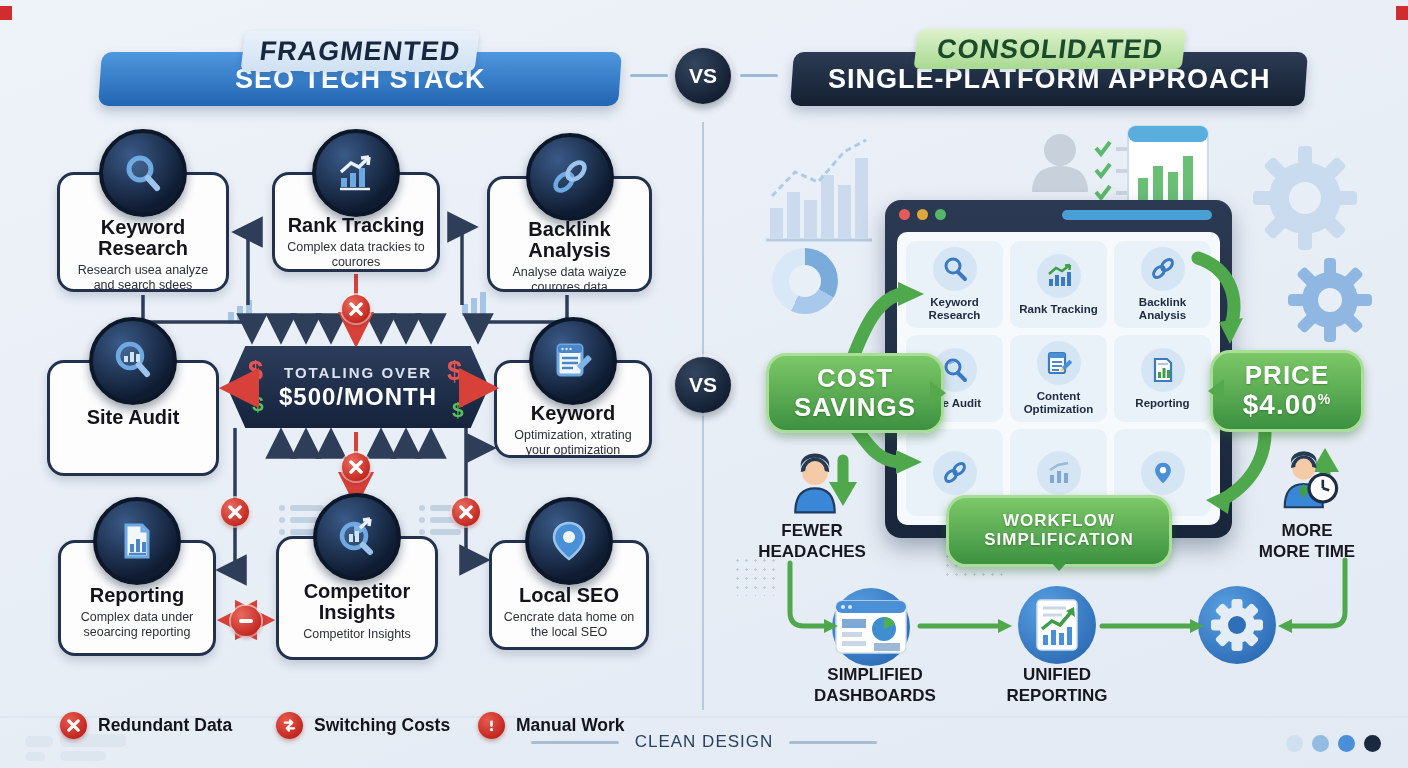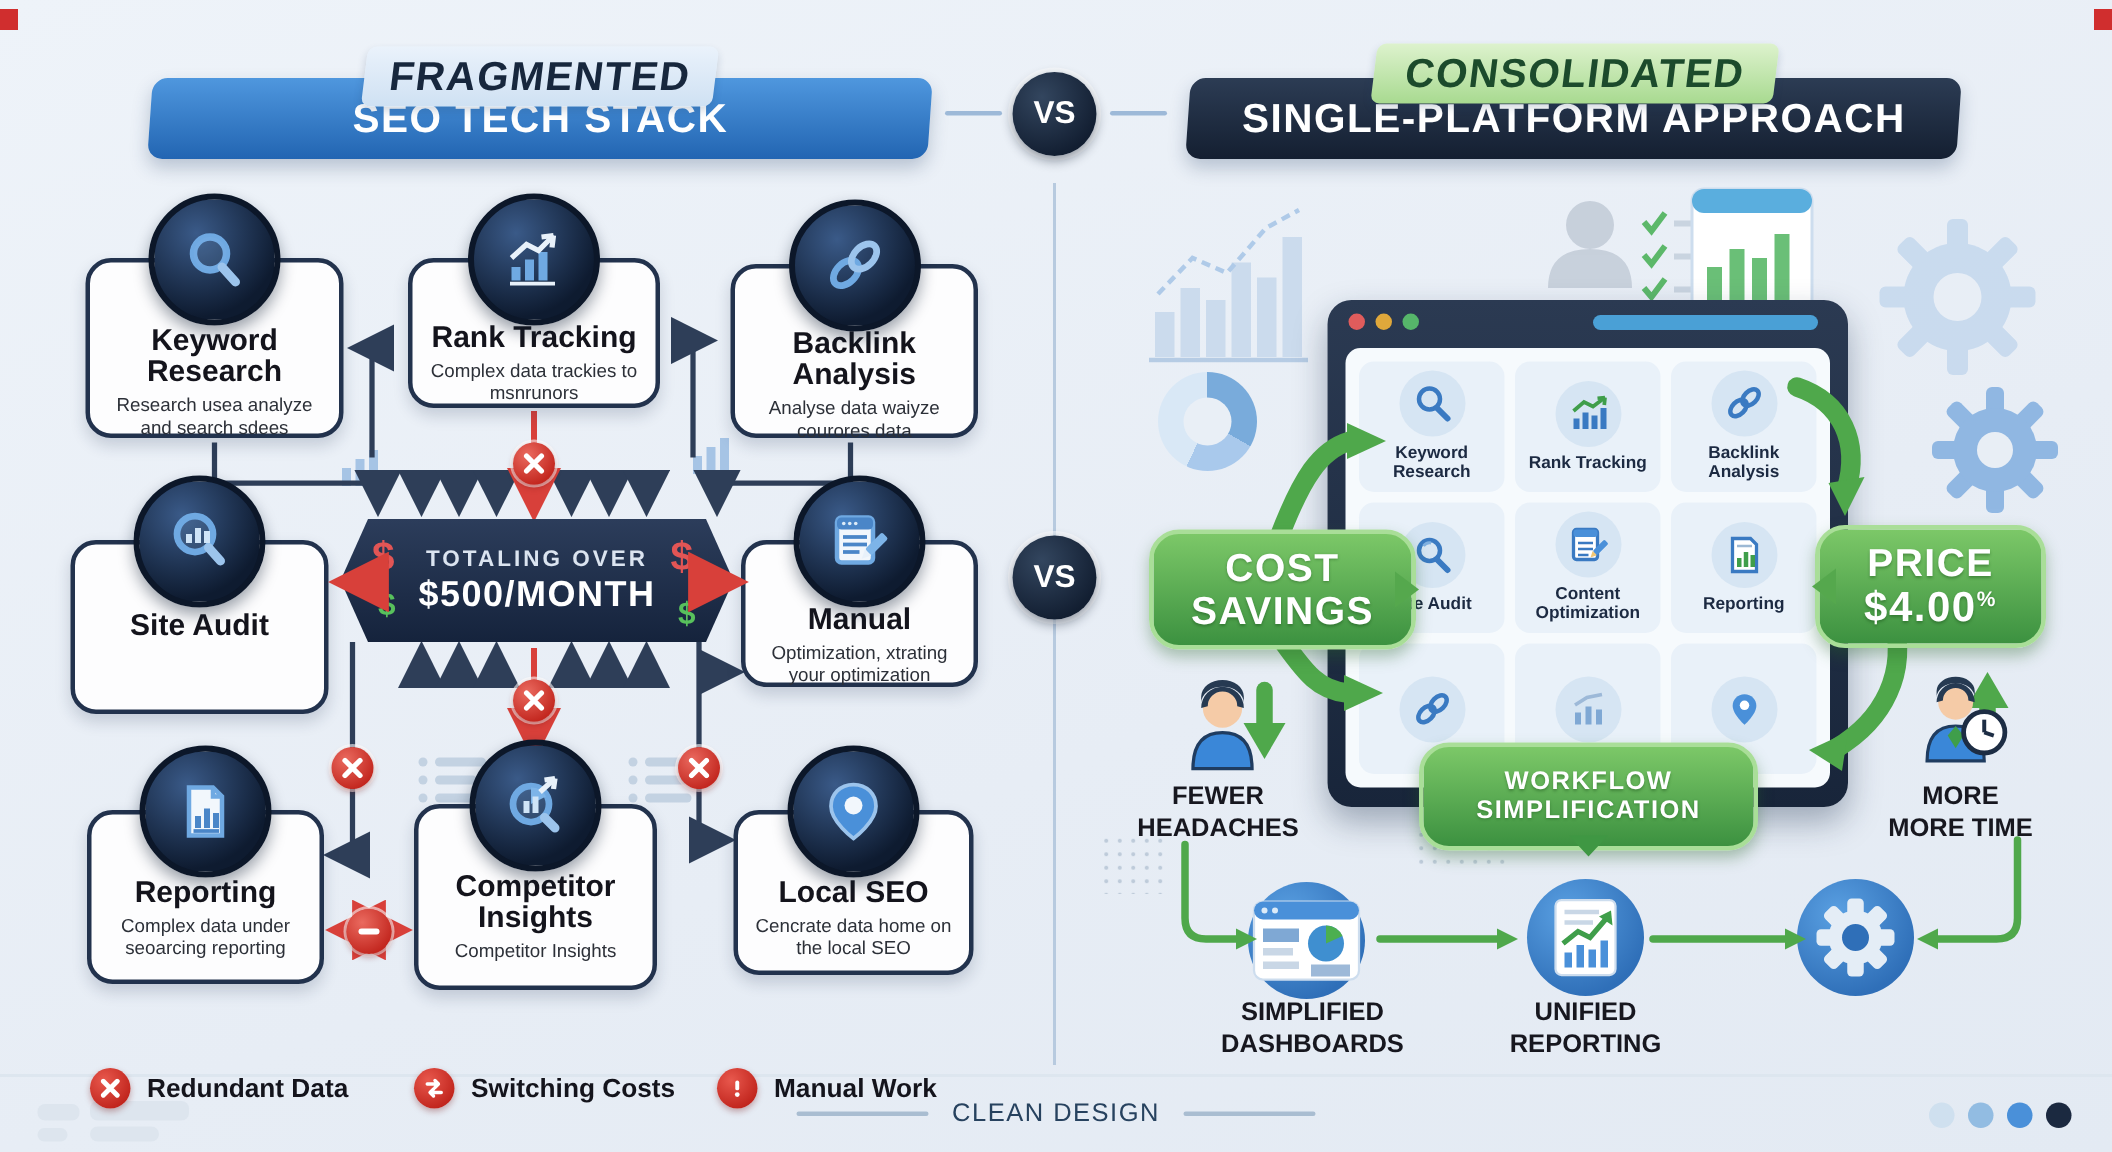--- a/index.html
+++ b/index.html
@@ -244,21 +244,21 @@
       <svg width="46" height="46" viewBox="0 0 46 46">
           <rect x="8" y="28" width="6" height="9" fill="#6fa9e2"></rect>
           <rect x="17" y="23" width="6" height="14" fill="#6fa9e2"></rect>
           <rect x="26" y="18" width="6" height="19" fill="#6fa9e2"></rect>
           <polyline points="8,22 18,13 26,17 36,7" fill="none" stroke="#e8f1fa" stroke-width="3.5"></polyline>
           <path d="M36,7 l-8,1 m8,-1 l-1,8" stroke="#e8f1fa" stroke-width="3.5" fill="none"></path>
           <line x1="7" y1="39" x2="37" y2="39" stroke="#e8f1fa" stroke-width="2.5"></line>
         </svg>
     </div>
     <div class="t">Rank Tracking</div>
-    <div class="d">Complex data trackies to msnrunors</div>
+    <div class="d">Complex data trackies to courores</div>
   </div>
 
   <div class="card c3">
     <div class="icon-c">
       <svg width="46" height="46" viewBox="0 0 46 46">
           <ellipse cx="17" cy="28" rx="10" ry="6.5" fill="none" stroke="#6fa9e2" stroke-width="4.5" transform="rotate(-45 17 28)"></ellipse>
           <ellipse cx="29" cy="17" rx="10" ry="6.5" fill="none" stroke="#9cc4ec" stroke-width="4.5" transform="rotate(-45 29 17)"></ellipse>
         </svg>
     </div>
     <div class="t">Backlink Analysis</div>
@@ -288,21 +288,21 @@
           <circle cx="20.5" cy="11" r="1.2" fill="#dcebf8"></circle>
           <line x1="12" y1="20" x2="28" y2="20" stroke="#4a86c8" stroke-width="2.5"></line>
           <line x1="12" y1="25" x2="28" y2="25" stroke="#4a86c8" stroke-width="2.5"></line>
           <line x1="12" y1="30" x2="23" y2="30" stroke="#4a86c8" stroke-width="2.5"></line>
           <g transform="rotate(45 33 26)">
             <rect x="30" y="16" width="6" height="16" rx="1.5" fill="#7db4e8"></rect>
             <polygon points="30,32 36,32 33,38" fill="#e8f1fa"></polygon>
           </g>
         </svg>
     </div>
-    <div class="t">Manual</div>
+    <div class="t">Keyword</div>
     <div class="d">Optimization, xtrating your optimization</div>
   </div>
 
   <div class="card c6">
     <div class="icon-c">
       <svg width="46" height="46" viewBox="0 0 46 46">
           <path d="M12 7 h16 l6 6 v26 h-22 z" fill="#f2f7fc" stroke="#6fa9e2" stroke-width="3"></path>
           <path d="M28 7 v6 h6" fill="none" stroke="#6fa9e2" stroke-width="3"></path>
           <rect x="16" y="26" width="4" height="8" fill="#4a86c8"></rect>
           <rect x="22" y="21" width="4" height="13" fill="#4a86c8"></rect>

